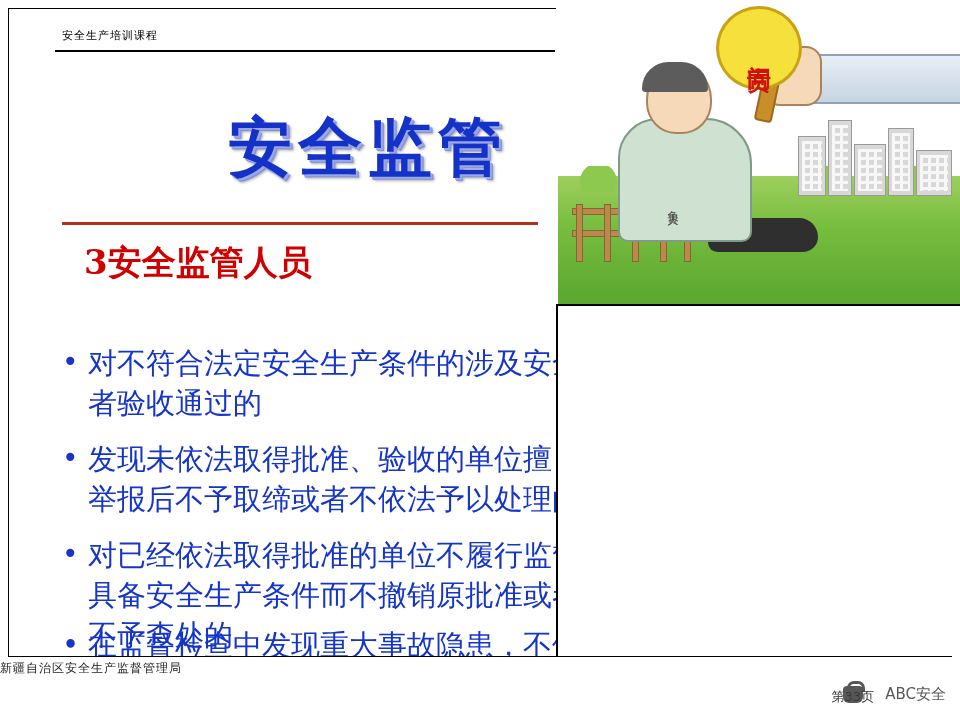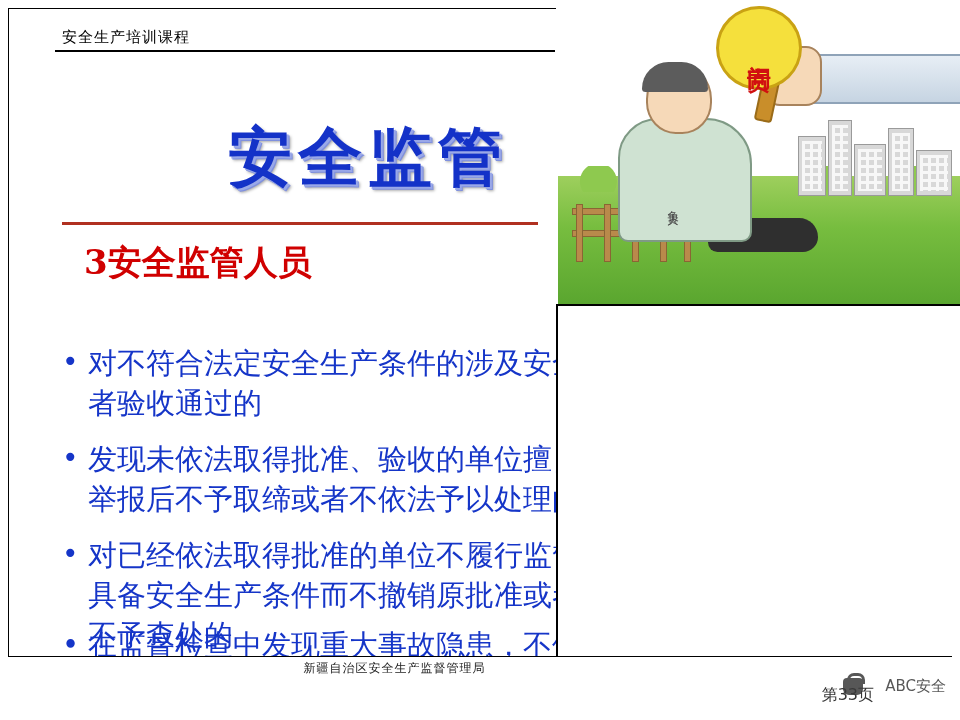--- a/index.html
+++ b/index.html
@@ -27,21 +27,21 @@
     top: 8px;
     width: 944px;
     height: 688px;
     border: 1px solid #000000;
     box-sizing: border-box;
   }
   .header-label {
     position: absolute;
     left: 62px;
     top: 28px;
-    font-size: 15px;
+    font-size: 11px;
     color: #000000;
     font-family: Liberation Mono, monospace;
     letter-spacing: 1px;
     white-space: nowrap;
   }
   .header-rule {
     position: absolute;
     left: 55px;
     top: 50px;
     width: 500px;
@@ -56,21 +56,20 @@
     font-family: "DejaVu Serif", serif;
     font-weight: bold;
     font-size: 64px;
     color: #1432c8;
     letter-spacing: 6px;
     text-shadow:
        2px 2px 0 #9aa8e8,
        3px 3px 0 #7f90de,
        4px 4px 3px rgba(0,0,0,0.35);
     white-space: nowrap;
-    margin-top: 10px;
   }
   .title-rule {
     position: absolute;
     left: 62px;
     top: 222px;
     width: 476px;
     height: 3px;
     background: #b03020;
   }
   .h-red {
@@ -219,39 +218,38 @@
     width: 944px;
     height: 40px;
     background: #ffffff;
     border-top: 1px solid #000000;
   }
   .footer-text {
     position: absolute;
     left: 0;
     top: 660px;
     width: 789px;
-    text-align: center;
     font-family: "DejaVu Sans", sans-serif;
     font-size: 12px;
     color: #222222;
     letter-spacing: 1px;
   }
   .page-num {
     position: absolute;
     right: 86px;
     bottom: 14px;
     font-family: "DejaVu Sans", sans-serif;
-    font-size: 16px;
+    font-size: 13px;
     color: #333333;
   }
   
   .watermark {
     position: absolute;
     right: 14px;
-    bottom: 24px;
+    bottom: 16px;
     display: flex;
     align-items: center;
     gap: 22px;
     color: #3a3a3a;
     font-family: "DejaVu Sans", sans-serif;
     font-size: 15px;
     opacity: .85;
   }
   .watermark .wm-icon {
     width: 20px; height: 17px;

